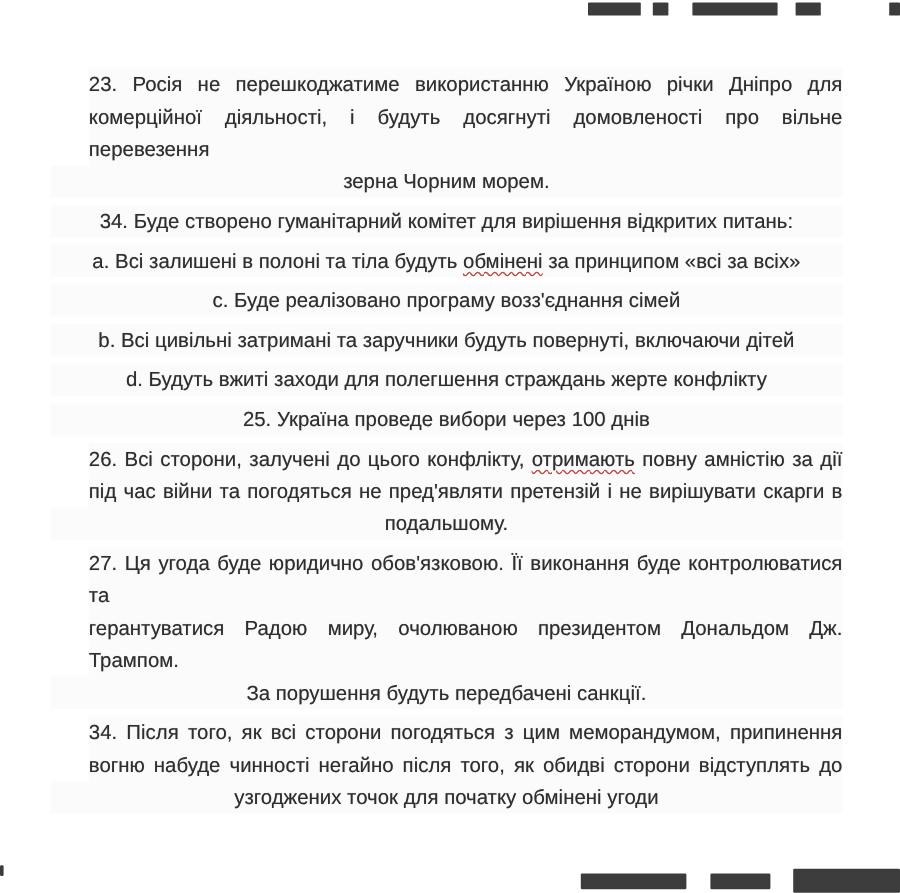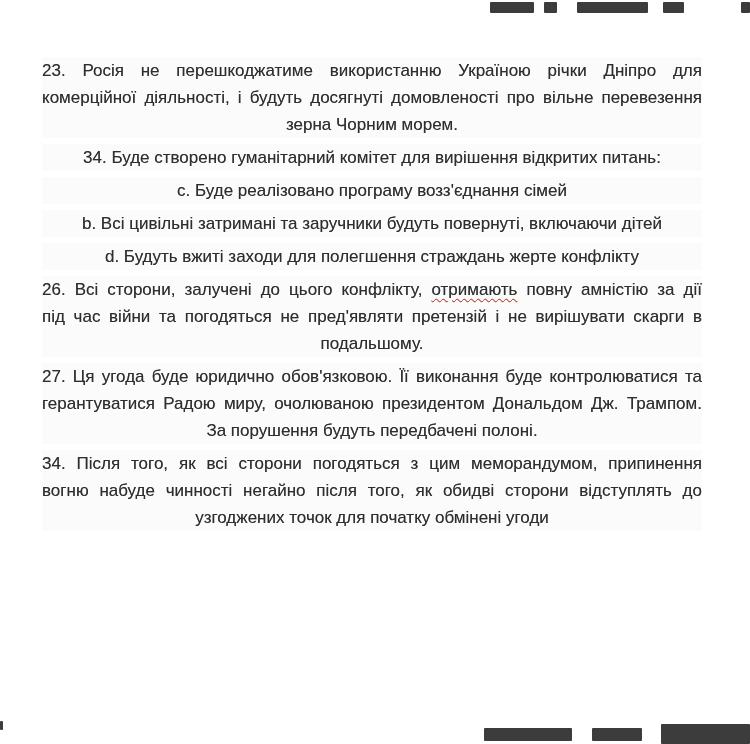--- a/index.html
+++ b/index.html
@@ -31,20 +31,21 @@
   .para {
     margin: 0 0 6px 0;
   }
   .line {
     text-align: center;
     background: rgba(127,127,127,0.03);
   }
   .line.j {
     text-align: justify;
     text-align-last: justify;
+    margin-left: 32px;
   }
   .sq {
     text-decoration-line: underline;
     text-decoration-style: wavy;
     text-decoration-color: var(--squiggle-color, #cc4438);
     text-decoration-thickness: 1px;
     text-underline-offset: 3px;
   }
   .bar {
     position: absolute;
@@ -80,44 +81,50 @@
     <div class="para">
       <div class="line j">23. Росія не перешкоджатиме використанню Україною річки Дніпро для</div>
       <div class="line j">комерційної діяльності, і будуть досягнуті домовленості про вільне перевезення</div>
       <div class="line">зерна Чорним морем.</div>
     </div>
 
     <div class="para">
       <div class="line">34. Буде створено гуманітарний комітет для вирішення відкритих питань:</div>
     </div>
 
+    <div class="para">
+      <div class="line"><span>a. Всі залишені в полоні та тіла будуть </span><span class="sq">обмінені</span><span> за принципом «всі за всіх»</span></div>
+    </div>
 
     <div class="para">
       <div class="line">c. Буде реалізовано програму возз'єднання сімей</div>
     </div>
 
     <div class="para">
       <div class="line">b. Всі цивільні затримані та заручники будуть повернуті, включаючи дітей</div>
     </div>
 
     <div class="para">
       <div class="line">d. Будуть вжиті заходи для полегшення страждань жерте конфлікту</div>
     </div>
 
+    <div class="para">
+      <div class="line">25. Україна проведе вибори через 100 днів</div>
+    </div>
 
     <div class="para">
       <div class="line j"><span>26. Всі сторони, залучені до цього конфлікту, </span><span class="sq">отримають</span><span> повну амністію за дії</span></div>
       <div class="line j">під час війни та погодяться не пред'являти претензій і не вирішувати скарги в</div>
       <div class="line">подальшому.</div>
     </div>
 
     <div class="para">
       <div class="line j">27. Ця угода буде юридично обов'язковою. Її виконання буде контролюватися та</div>
       <div class="line j">герантуватися Радою миру, очолюваною президентом Дональдом Дж. Трампом.</div>
-      <div class="line">За порушення будуть передбачені полоні.</div>
+      <div class="line">За порушення будуть передбачені санкції.</div>
     </div>
 
     <div class="para">
       <div class="line j">34. Після того, як всі сторони погодяться з цим меморандумом, припинення</div>
       <div class="line j">вогню набуде чинності негайно після того, як обидві сторони відступлять до</div>
       <div class="line">узгоджених точок для початку обмінені угоди</div>
     </div>
 
   </div>
 

